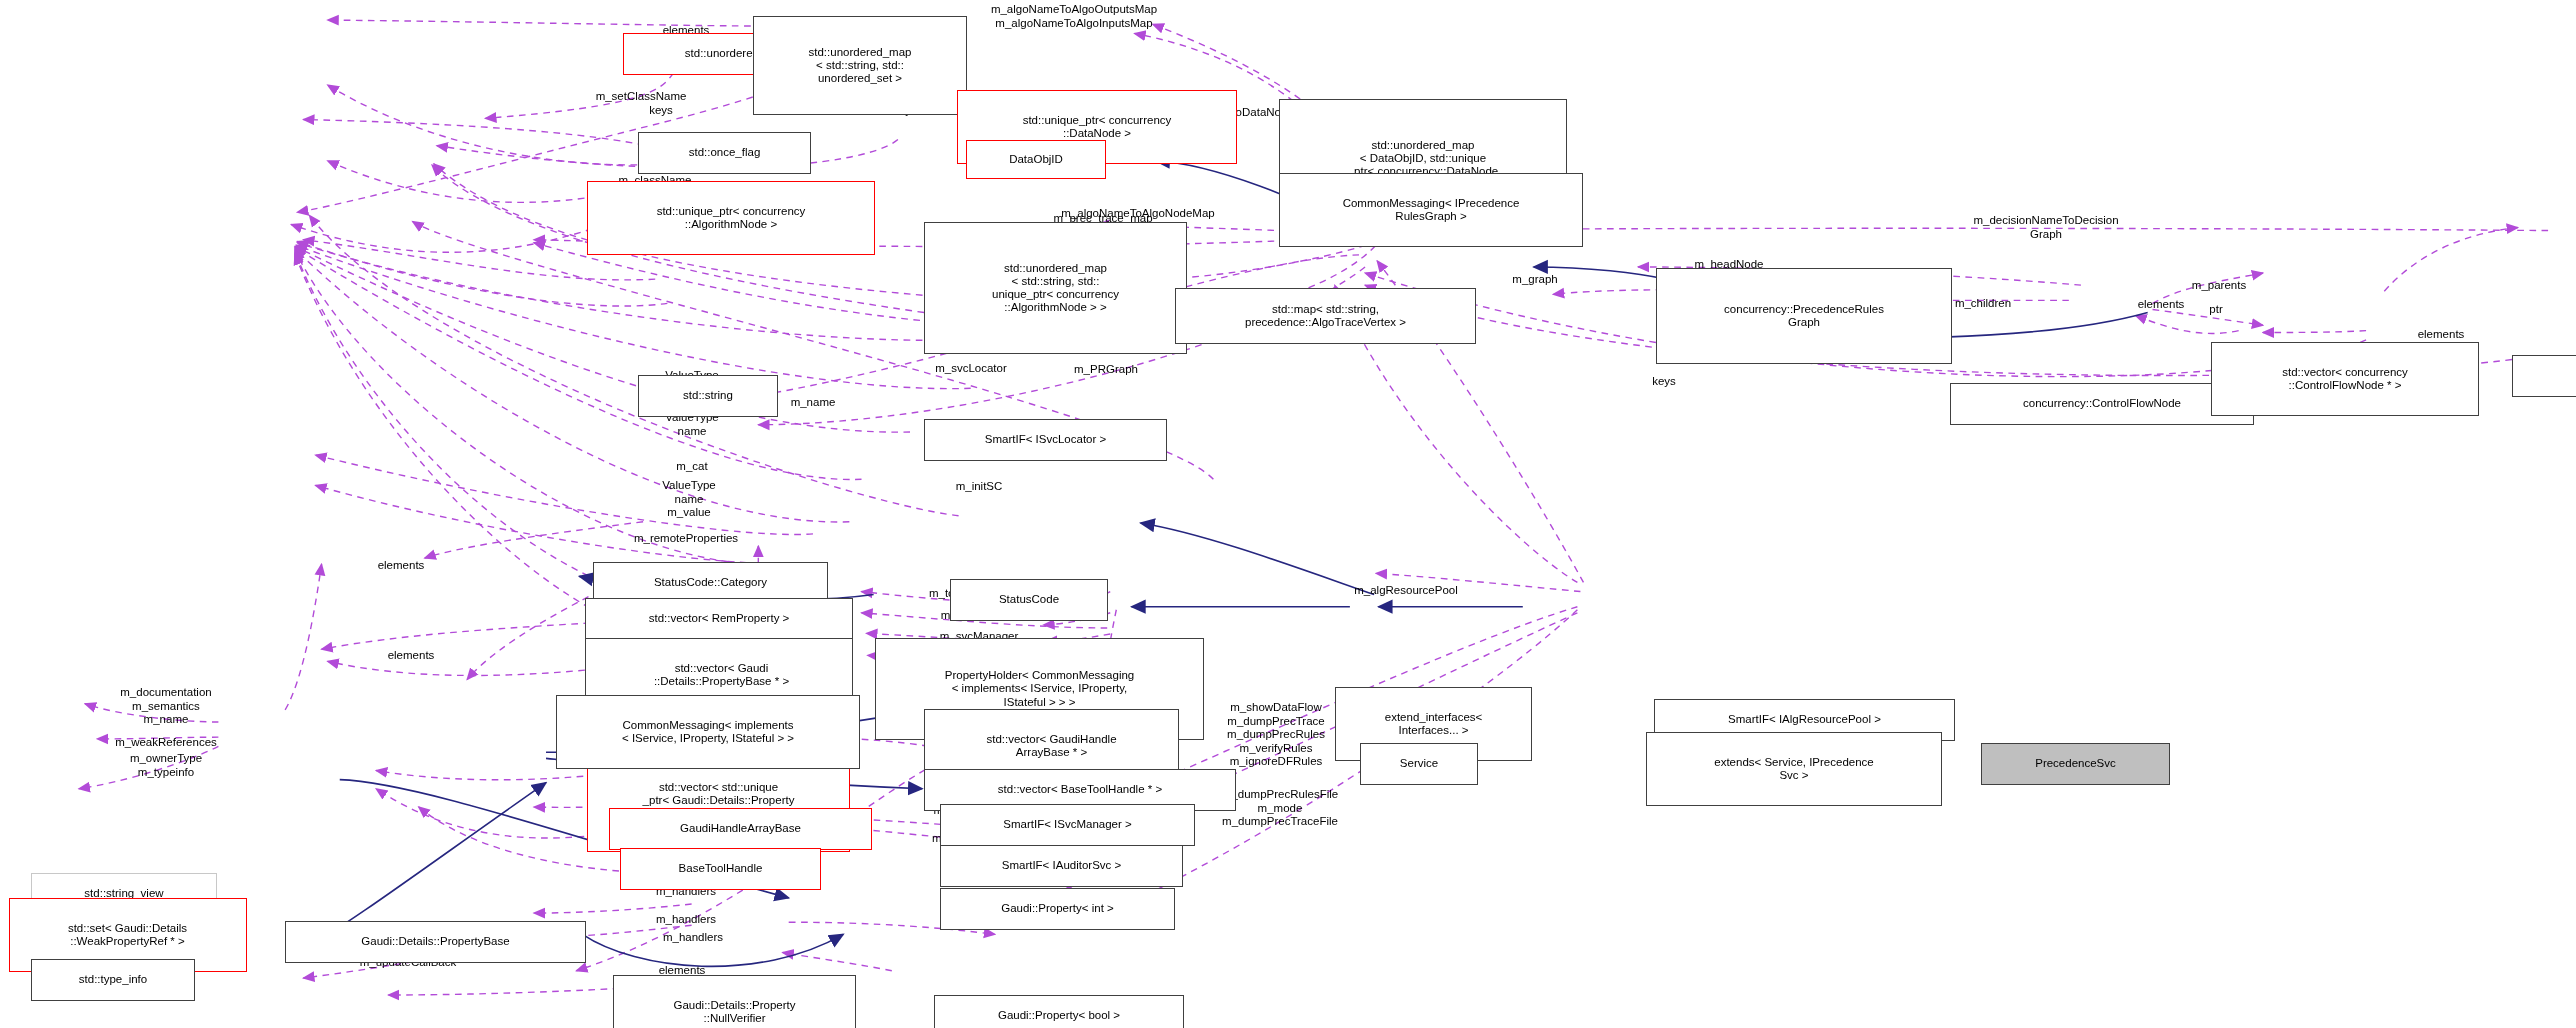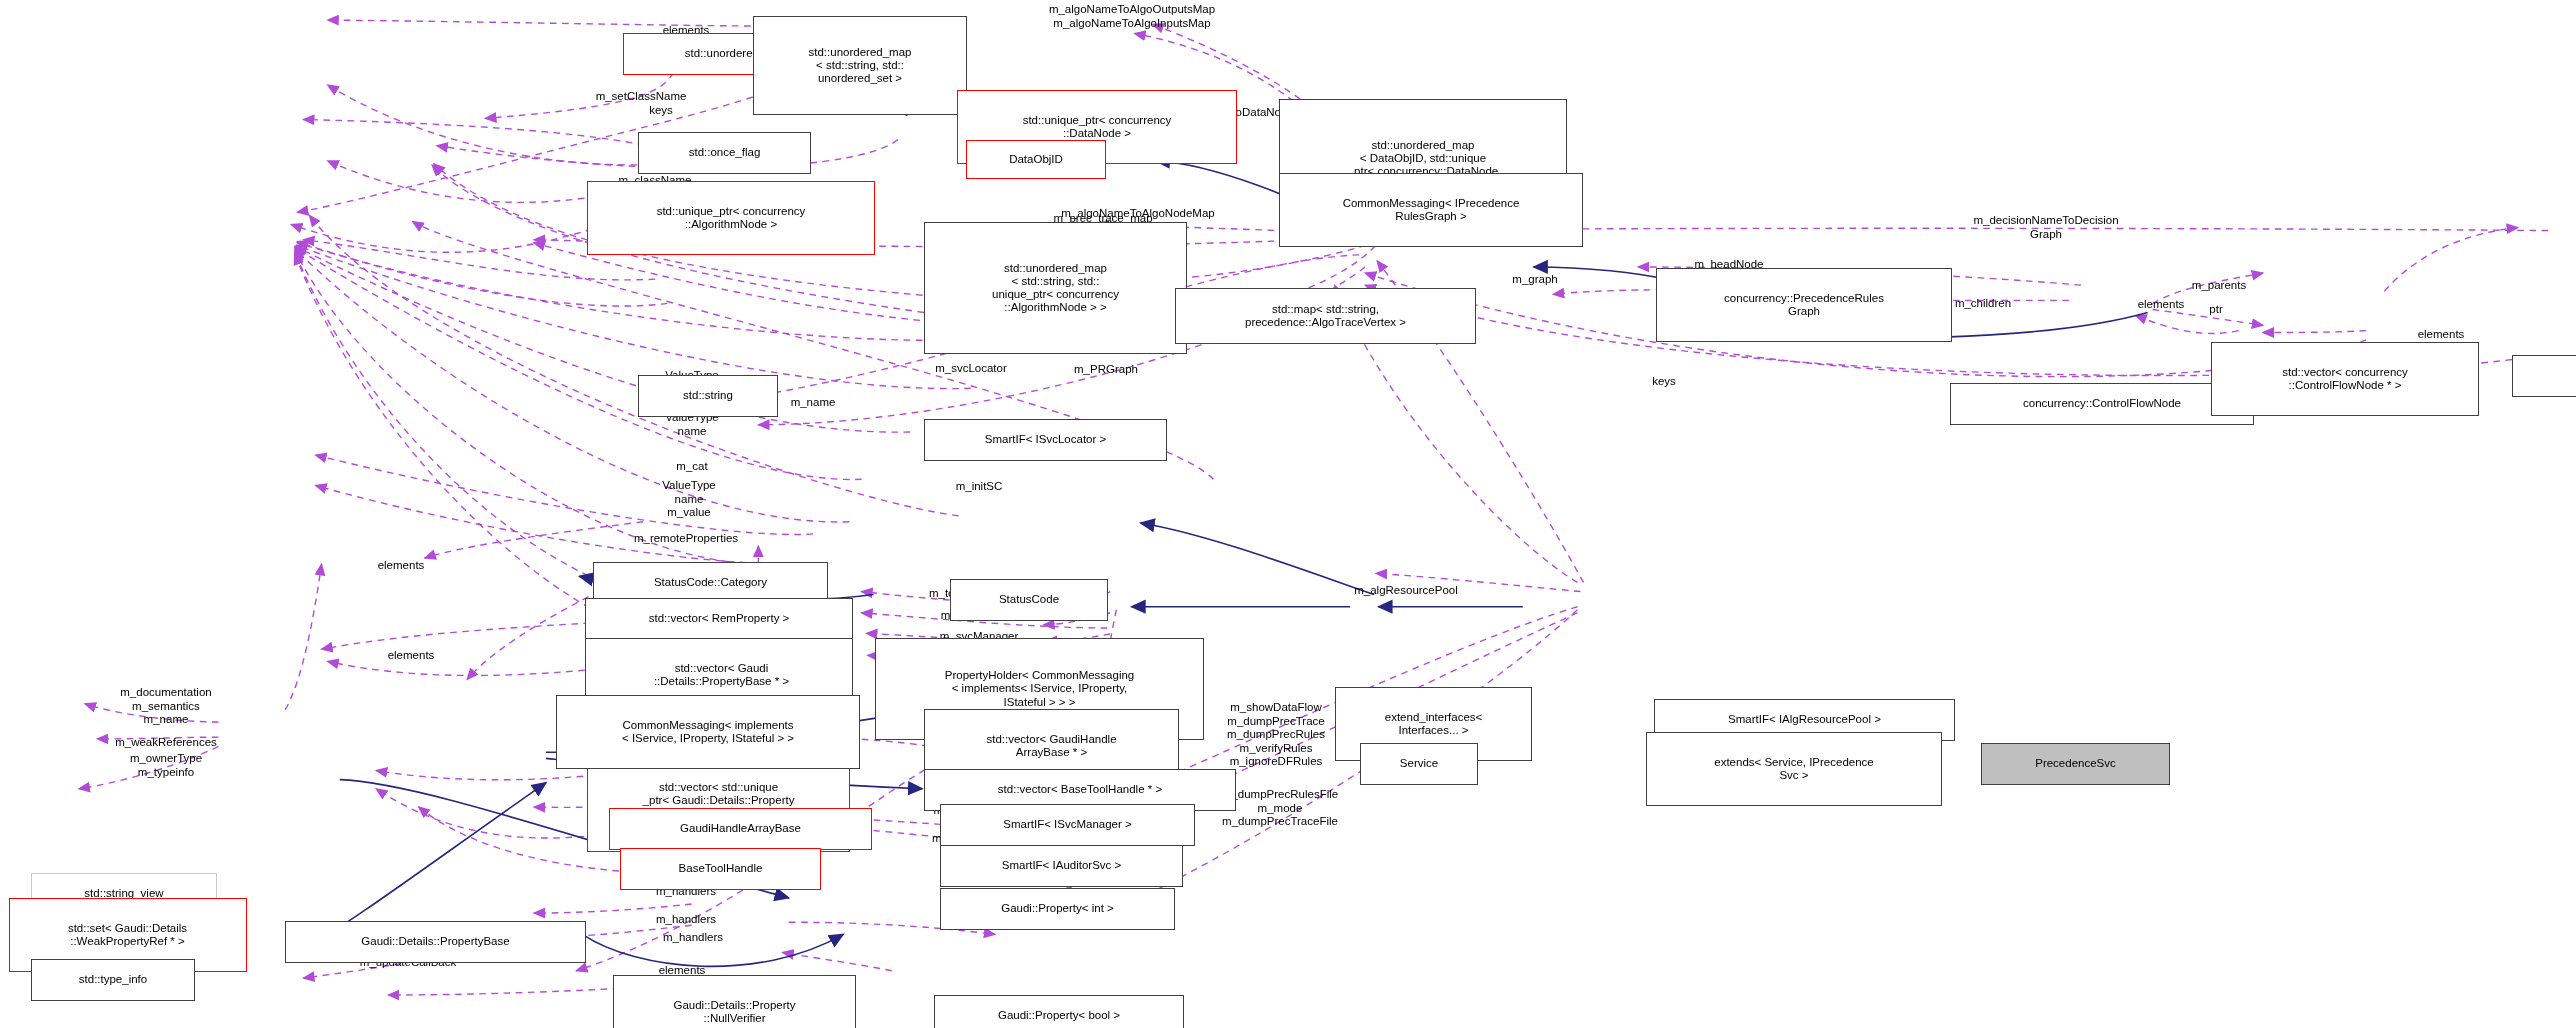--- a/index.html
+++ b/index.html
@@ -179,21 +179,21 @@
     <div class="node" style="left: 1279px; top: 173px; width: 304px; height: 74px;">CommonMessaging&lt; IPrecedence
 RulesGraph &gt;</div>
     <div class="node red" style="left: 587px; top: 181px; width: 288px; height: 74px;">std::unique_ptr&lt; concurrency
 ::AlgorithmNode &gt;</div>
     <div class="node" style="left: 924px; top: 222px; width: 263px; height: 132px;">std::unordered_map
 &lt; std::string, std::
 unique_ptr&lt; concurrency
 ::AlgorithmNode &gt; &gt;</div>
     <div class="node" style="left: 1175px; top: 288px; width: 301px; height: 56px;">std::map&lt; std::string,
 precedence::AlgoTraceVertex &gt;</div>
-    <div class="node" style="left: 1656px; top: 268px; width: 296px; height: 74px;">concurrency::PrecedenceRules
+    <div class="node" style="left: 1656px; top: 268px; width: 296px; height: 96px;">concurrency::PrecedenceRules
 Graph</div>
     <div class="node" style="left: 638px; top: 375px; width: 140px; height: 42px;">std::string</div>
     <div class="node" style="left: 1950px; top: 383px; width: 304px; height: 42px;">concurrency::ControlFlowNode</div>
     <div class="node" style="left: 2211px; top: 342px; width: 268px; height: 74px;">std::vector&lt; concurrency
 ::ControlFlowNode * &gt;</div>
     <div class="node" style="left: 2512px; top: 355px; width: 276px; height: 42px;">concurrency::DecisionNode</div>
     <div class="node" style="left: 924px; top: 419px; width: 243px; height: 42px;">SmartIF&lt; ISvcLocator &gt;</div>
     <div class="node" style="left: 593px; top: 562px; width: 235px; height: 42px;">StatusCode::Category</div>
     <div class="node" style="left: 950px; top: 579px; width: 158px; height: 42px;">StatusCode</div>
     <div class="node" style="left: 585px; top: 598px; width: 268px; height: 42px;">std::vector&lt; RemProperty &gt;</div>
@@ -223,21 +223,21 @@
     <div class="node grey" style="left: 1981px; top: 743px; width: 189px; height: 42px;">PrecedenceSvc</div>
     <div class="node light" style="left: 31px; top: 873px; width: 186px; height: 42px;">std::string_view</div>
     <div class="node red" style="left: 8.5px; top: 898px; width: 238px; height: 74px;">std::set&lt; Gaudi::Details
 ::WeakPropertyRef * &gt;</div>
     <div class="node" style="left: 285px; top: 921px; width: 301px; height: 42px;">Gaudi::Details::PropertyBase</div>
     <div class="node" style="left: 31px; top: 959px; width: 164px; height: 42px;">std::type_info</div>
     <div class="node" style="left: 940px; top: 888px; width: 235px; height: 42px;">Gaudi::Property&lt; int &gt;</div>
     <div class="node" style="left: 613px; top: 975px; width: 243px; height: 74px;">Gaudi::Details::Property
 ::NullVerifier</div>
     <div class="node" style="left: 934px; top: 995px; width: 250px; height: 42px;">Gaudi::Property&lt; bool &gt;</div>
-    <div class="elabel" style="left: 1132px; top: 3px;">m_algoNameToAlgoOutputsMap
+    <div class="elabel" style="left: 1074px; top: 3px;">m_algoNameToAlgoOutputsMap
 m_algoNameToAlgoInputsMap</div>
     <div class="elabel" style="left: 686px; top: 24px;">elements</div>
     <div class="elabel" style="left: 904px; top: 79px;">elements</div>
     <div class="elabel" style="left: 641px; top: 90px;">m_setClassName</div>
     <div class="elabel" style="left: 661px; top: 104px;">keys</div>
     <div class="elabel" style="left: 905px; top: 104px;">keys</div>
     <div class="elabel" style="left: 1242px; top: 106px;">m_dataPathToDataNodeMap</div>
     <div class="elabel" style="left: 667px; top: 135px;">m_initFlag</div>
     <div class="elabel" style="left: 661px; top: 155px;">elements</div>
     <div class="elabel" style="left: 655px; top: 174px;">m_className

